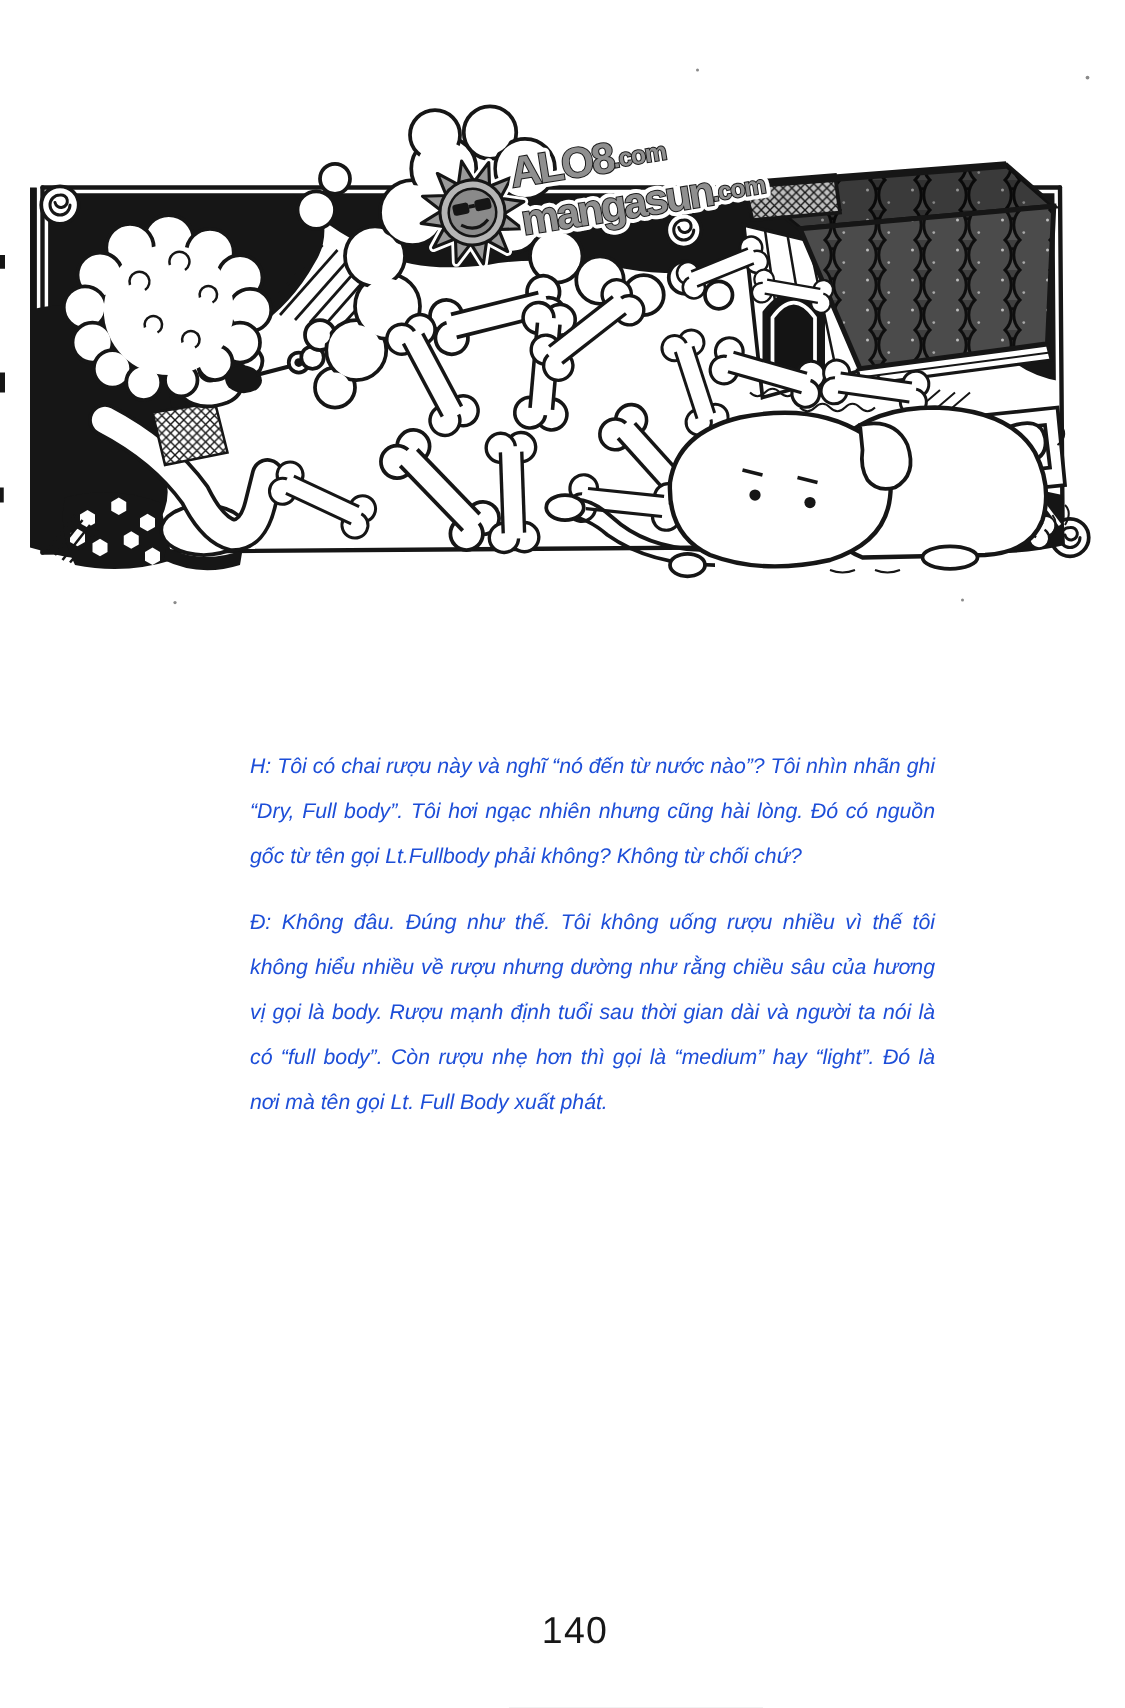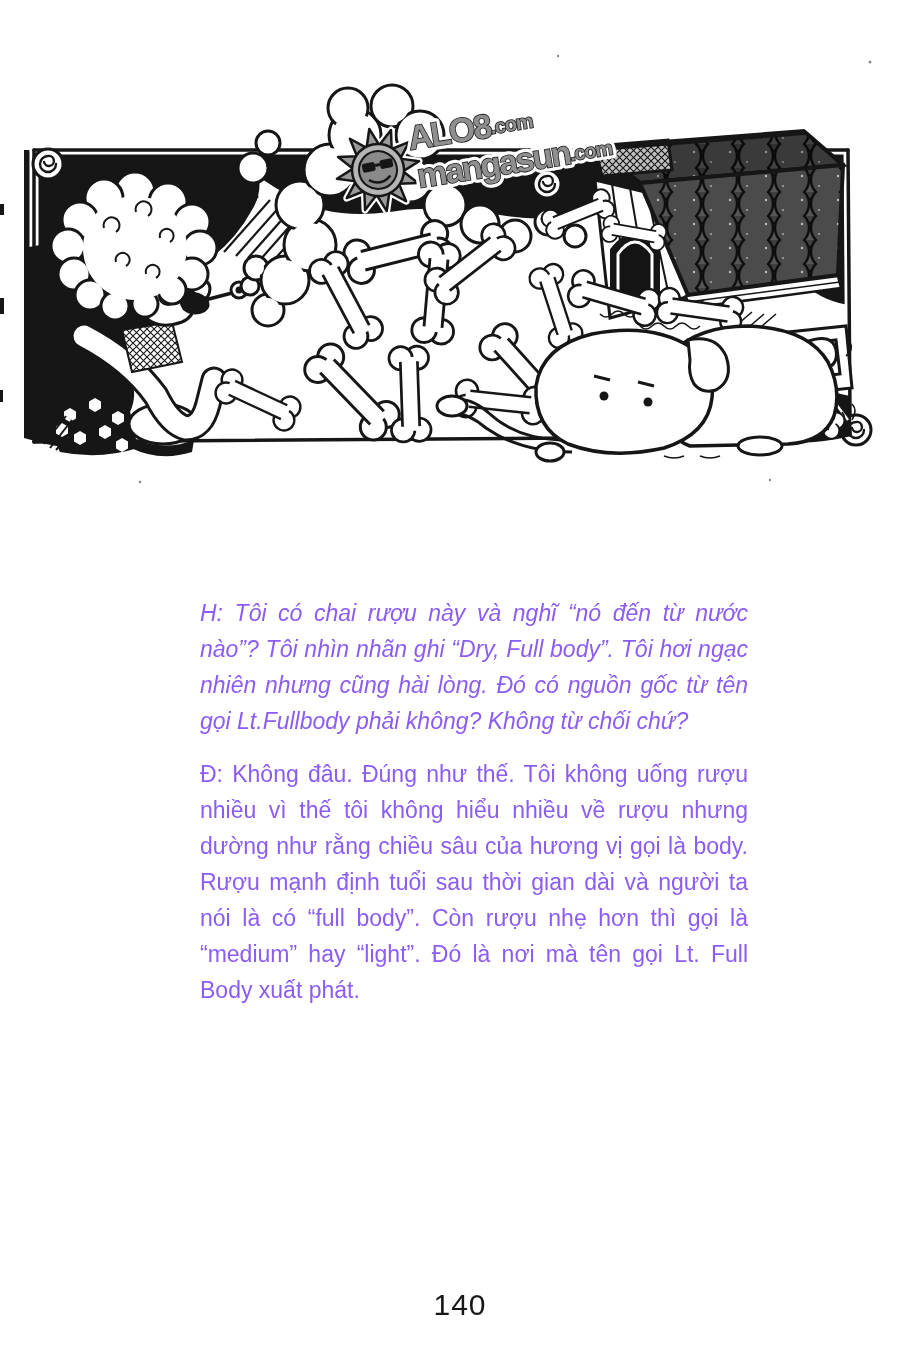--- a/index.html
+++ b/index.html
@@ -3,23 +3,23 @@
 <meta charset="utf-8">
 <style>
   html,body{margin:0;padding:0;background:#e8e8e8;}
   .page{
     position:relative;width:900px;height:1366px;background:#ffffff;
     overflow:hidden;font-family:"Liberation Sans","DejaVu Sans",sans-serif;color:#161616;
   }
   .illustration{position:absolute;top:0;left:0;}
   .qa{
     position:absolute;left:200px;top:595px;width:548px;
-    font-size:23px;line-height:36px;text-align:justify;color:#8b5cf6;
+    font-size:17px;line-height:36px;text-align:justify;color:#1d4ed8;
   }
-  .qa p{margin:0;}
+  .qa p{margin:0;font-style:italic;}
   .qa .question{font-style:italic;margin-bottom:17px;}
   .pagenum{
     position:absolute;top:1288px;left:0;width:920px;text-align:center;
     font-size:30px;letter-spacing:1px;color:#171717;
   }
   
   .wm{font-family:"Liberation Sans","DejaVu Sans",sans-serif;font-weight:bold;
       font-size:34px;letter-spacing:-2px;}
   .wm .tld{font-size:20px;letter-spacing:-1px;}
   .wm-casing{fill:#ffffff;stroke:#ffffff;stroke-width:8;stroke-linejoin:round;}

